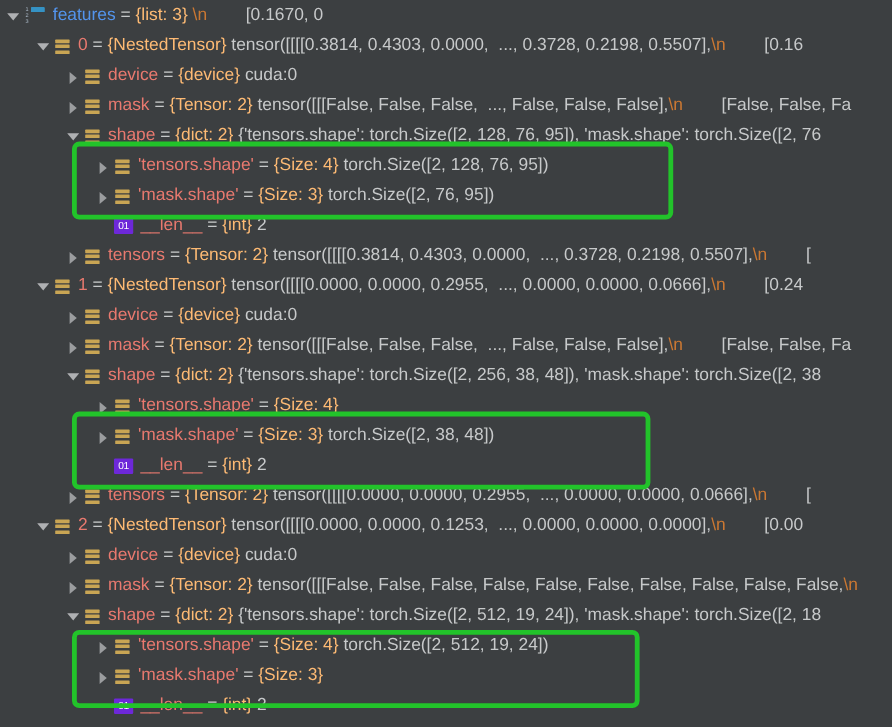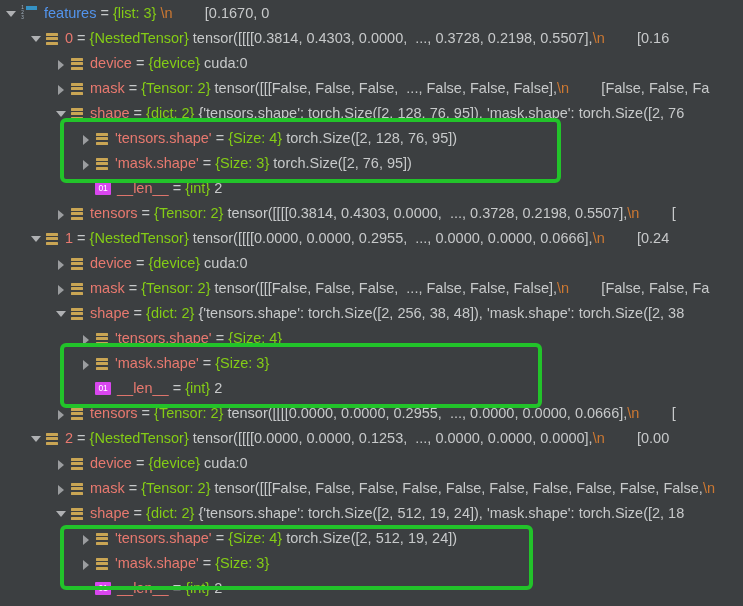--- a/index.html
+++ b/index.html
@@ -117,35 +117,35 @@
     text-align: center;
   }
   .icon-list u:nth-of-type(1) { top: 0px; }
   .icon-list u:nth-of-type(2) { top: 5.2px; }
   .icon-list u:nth-of-type(3) { top: 10.4px; }
 
   
   .icon-int {
     width: 16px;
     height: 13px;
-    background: #d946ef;
+    background: #6d28d9;
     border-radius: 1px;
     color: #ffffff;
     font-size: 8.5px;
     line-height: 13px;
     text-align: center;
     letter-spacing: -0.2px;
     font-family: "Liberation Sans", sans-serif;
   }
 
   
   .name      { color: #e8796f; }
   .name-root { color: #5394ec; }
   .eq        { color: #c7c9ca; }
-  .type      { color: #84cc16; }
+  .type      { color: #fdba74; }
   .value     { color: #c7c9ca; }
   .nl        { color: #cc7832; }
   .sp        { white-space: pre; }
 
   
   .highlight-box {
     position: absolute;
     border: 4px solid #22c32a;
     border-radius: 6px;
     box-sizing: border-box;
@@ -351,20 +351,21 @@
       <span class="twisty collapsed"></span>
       <span class="icon icon-object">
         <i></i>
         <i></i>
         <i></i>
       </span>
       <span class="name">'mask.shape'</span>
       <span class="eq sp"> = </span>
       <span class="type">{Size: 3}</span>
       <span class="sp"> </span>
+      <span class="value sp">torch.Size([2, 38, 48])</span>
     </div>
     <div class="row" style="top: 376px; padding-left: 79px; width: 664px;">
       <span class="twisty none"></span>
       <span class="icon icon-int">01</span>
       <span class="name">__len__</span>
       <span class="eq sp"> = </span>
       <span class="type">{int}</span>
       <span class="sp"> </span>
       <span class="value sp">2</span>
     </div>

